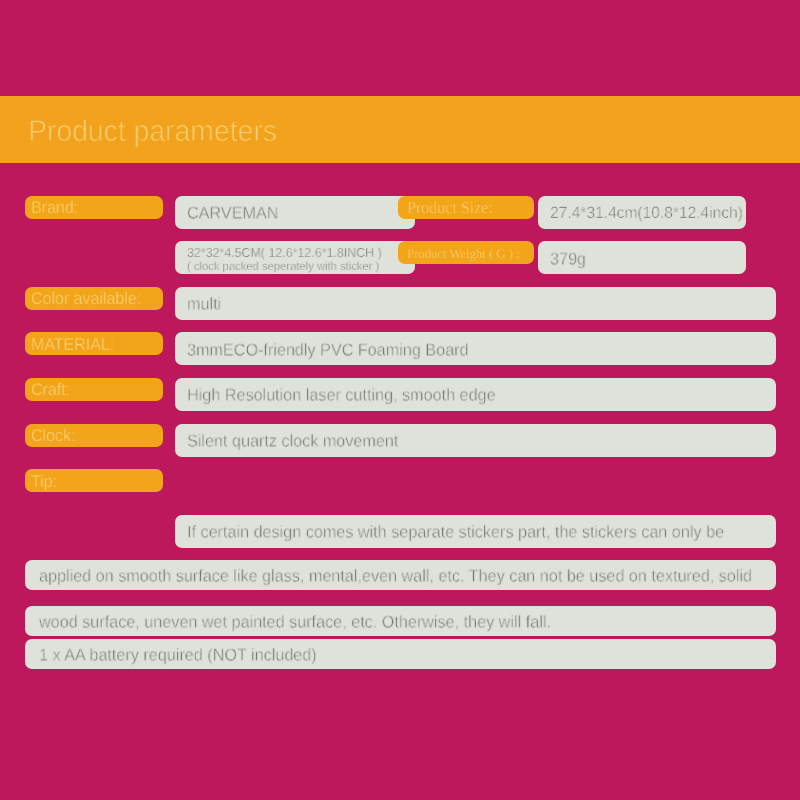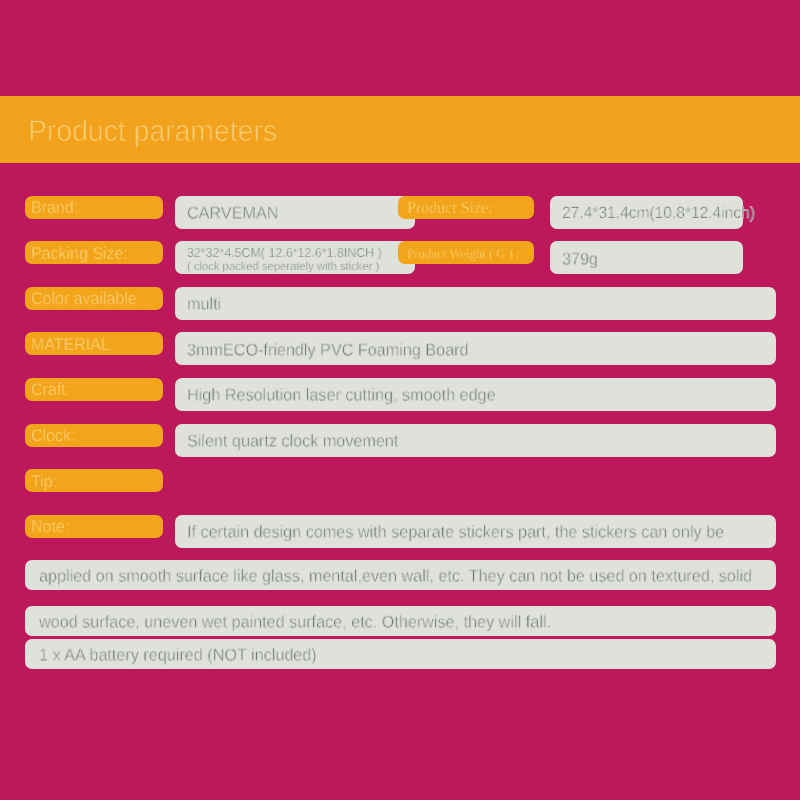--- a/index.html
+++ b/index.html
@@ -30,21 +30,21 @@
   .val.short{width:240px;text-decoration:underline;}
   .val-text{position:absolute;left:12px;top:50%;
         transform:translateY(calc(-50% + 1.5px)) scaleX(0.952);transform-origin:0 50%;
         font-size:17px;color:#5f655e;white-space:nowrap;letter-spacing:0;
         -webkit-text-stroke:0.55px #dee2da;}
   .val-text.two{line-height:13.5px;font-size:13.05px;-webkit-text-stroke:0.45px #dee2da;}
   .val-text.two .l2{font-size:11.8px;}
   .val-text.fit-ps{font-size:16.35px;}
 
   .chip.rt{left:398px;width:136px;font-family:Liberation Serif, serif;}
-  .val.rt{left:550px;width:193px;}
+  .val.rt{left:538px;width:208px;}
 
   .note-box{position:absolute;left:25px;width:751px;height:30px;border-radius:7px;
         background:#dee2da;box-sizing:border-box;}
   .note-text{position:absolute;left:14px;top:50%;
         transform:translateY(calc(-50% + 1.5px)) scaleX(0.952);transform-origin:0 50%;
         font-size:17px;color:#5f655e;white-space:nowrap;-webkit-text-stroke:0.55px #dee2da;}
 
   
   .r1{top:195.5px}  .r2{top:241.1px}  .r3{top:286.7px}  .r4{top:332.3px}
   .r5{top:377.9px}  .r6{top:423.5px}  .r7{top:469.1px}  .r8{top:514.7px}
@@ -59,23 +59,20 @@
     <div class="header-title">Product parameters</div>
   </div>
 
   <div class="chip r1">
     <div class="chip-label">Brand:</div>
   </div>
   <div class="val short r1">
     <div class="val-text">CARVEMAN</div>
   </div>
 
-  <div class="chip r2">
-    <div class="chip-label">Packing Size:</div>
-  </div>
   <div class="val short r2">
     <div class="val-text two">
       <div class="l1">32*32*4.5CM( 12.6*12.6*1.8INCH )</div>
       <div class="l2">( clock packed seperately with sticker )</div>
     </div>
   </div>
 
   <div class="chip r3">
     <div class="chip-label">Color available:</div>
   </div>
@@ -101,23 +98,20 @@
     <div class="chip-label">Clock:</div>
   </div>
   <div class="val r6">
     <div class="val-text">Silent quartz clock movement</div>
   </div>
 
   <div class="chip r7">
     <div class="chip-label">Tip:</div>
   </div>
 
-  <div class="chip r8">
-    <div class="chip-label">Note:</div>
-  </div>
   <div class="val r8">
     <div class="val-text">If certain design comes with separate stickers part, the stickers can only be</div>
   </div>
 
   <div class="chip rt r1">
     <div class="chip-label rt">Product Size:</div>
   </div>
   <div class="val rt r1">
     <div class="val-text fit-ps">27.4*31.4cm(10.8*12.4inch)</div>
   </div>

